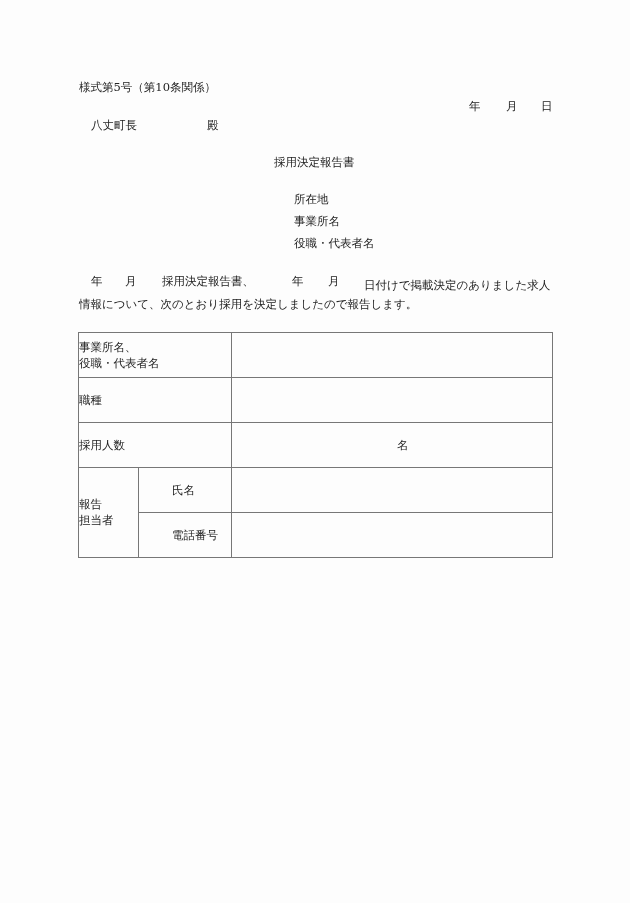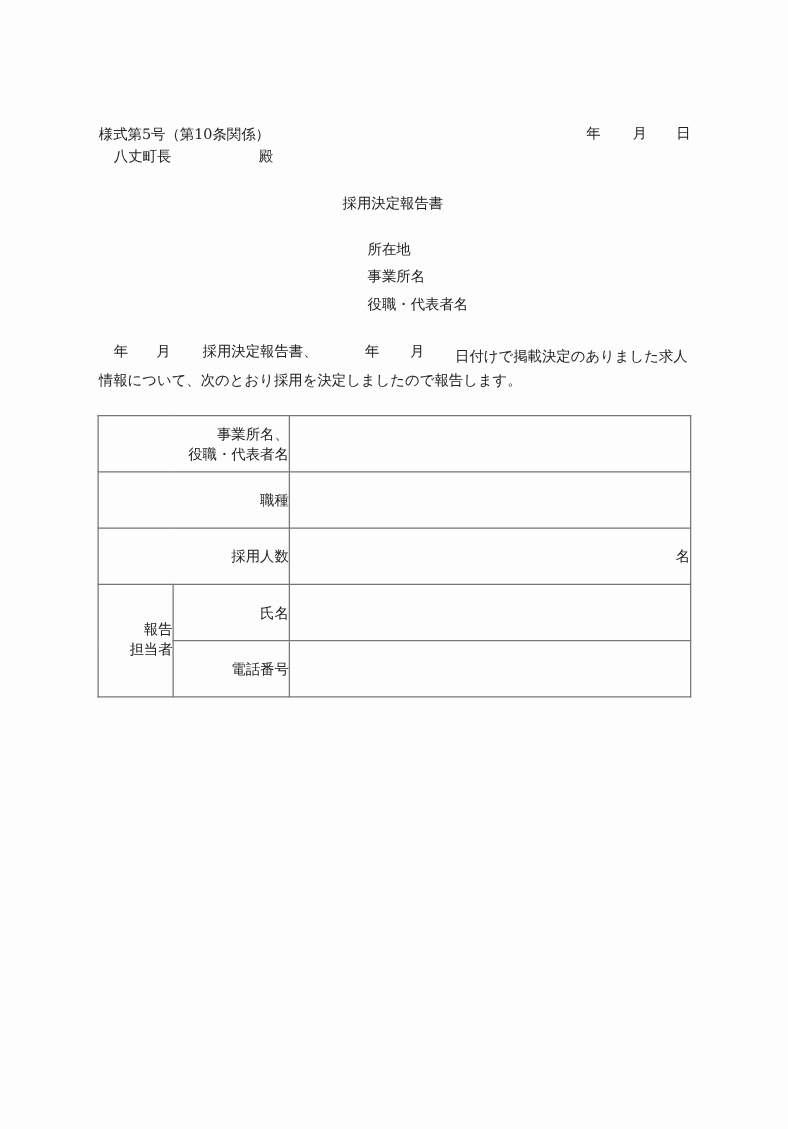--- a/index.html
+++ b/index.html
@@ -1,28 +1,28 @@
 <!DOCTYPE html>
 <html><head>
 <meta charset="utf-8">
 <style>
   html,body{margin:0;padding:0;background:#fdfdfd;}
   body{width:630px;height:903px;position:relative;overflow:hidden;
     font-family:"DejaVu Serif","Liberation Serif",serif;color:#222;font-size:11.5px;}
   .abs{position:absolute;white-space:nowrap;}
   table{position:absolute;left:78px;top:332px;border-collapse:collapse;width:475px;}
-  td{border:1px solid #777;height:44px;padding:0;text-align:right;vertical-align:middle;font-size:11.5px;line-height:16px;}
+  td{border:1px solid #777;height:44px;padding:0;text-align:left;vertical-align:middle;font-size:11.5px;line-height:16px;}
   .label{width:118px;}
   .sub1{width:59px;font-family:Liberation Mono, monospace;}
   .sub2{width:59px;padding-left:33px;}
 </style>
 </head>
 <body>
 
-<div class="abs" style="left:79px;top:80px;margin-top:20px;">様式第5号（第10条関係）</div>
+<div class="abs" style="left:79px;top:80px;">様式第5号（第10条関係）</div>
 
 <div class="abs" style="left:469px;top:99px;">年</div>
 <div class="abs" style="left:506px;top:99px;">月</div>
 <div class="abs" style="left:541px;top:99px;">日</div>
 
 <div class="abs" style="left:79px;top:118px;margin-left:12px;">八丈町長</div>
 <div class="abs" style="left:207px;top:118px;">殿</div>
 
 <div class="abs" style="left:274px;top:155px;">採用決定報告書</div>
 

